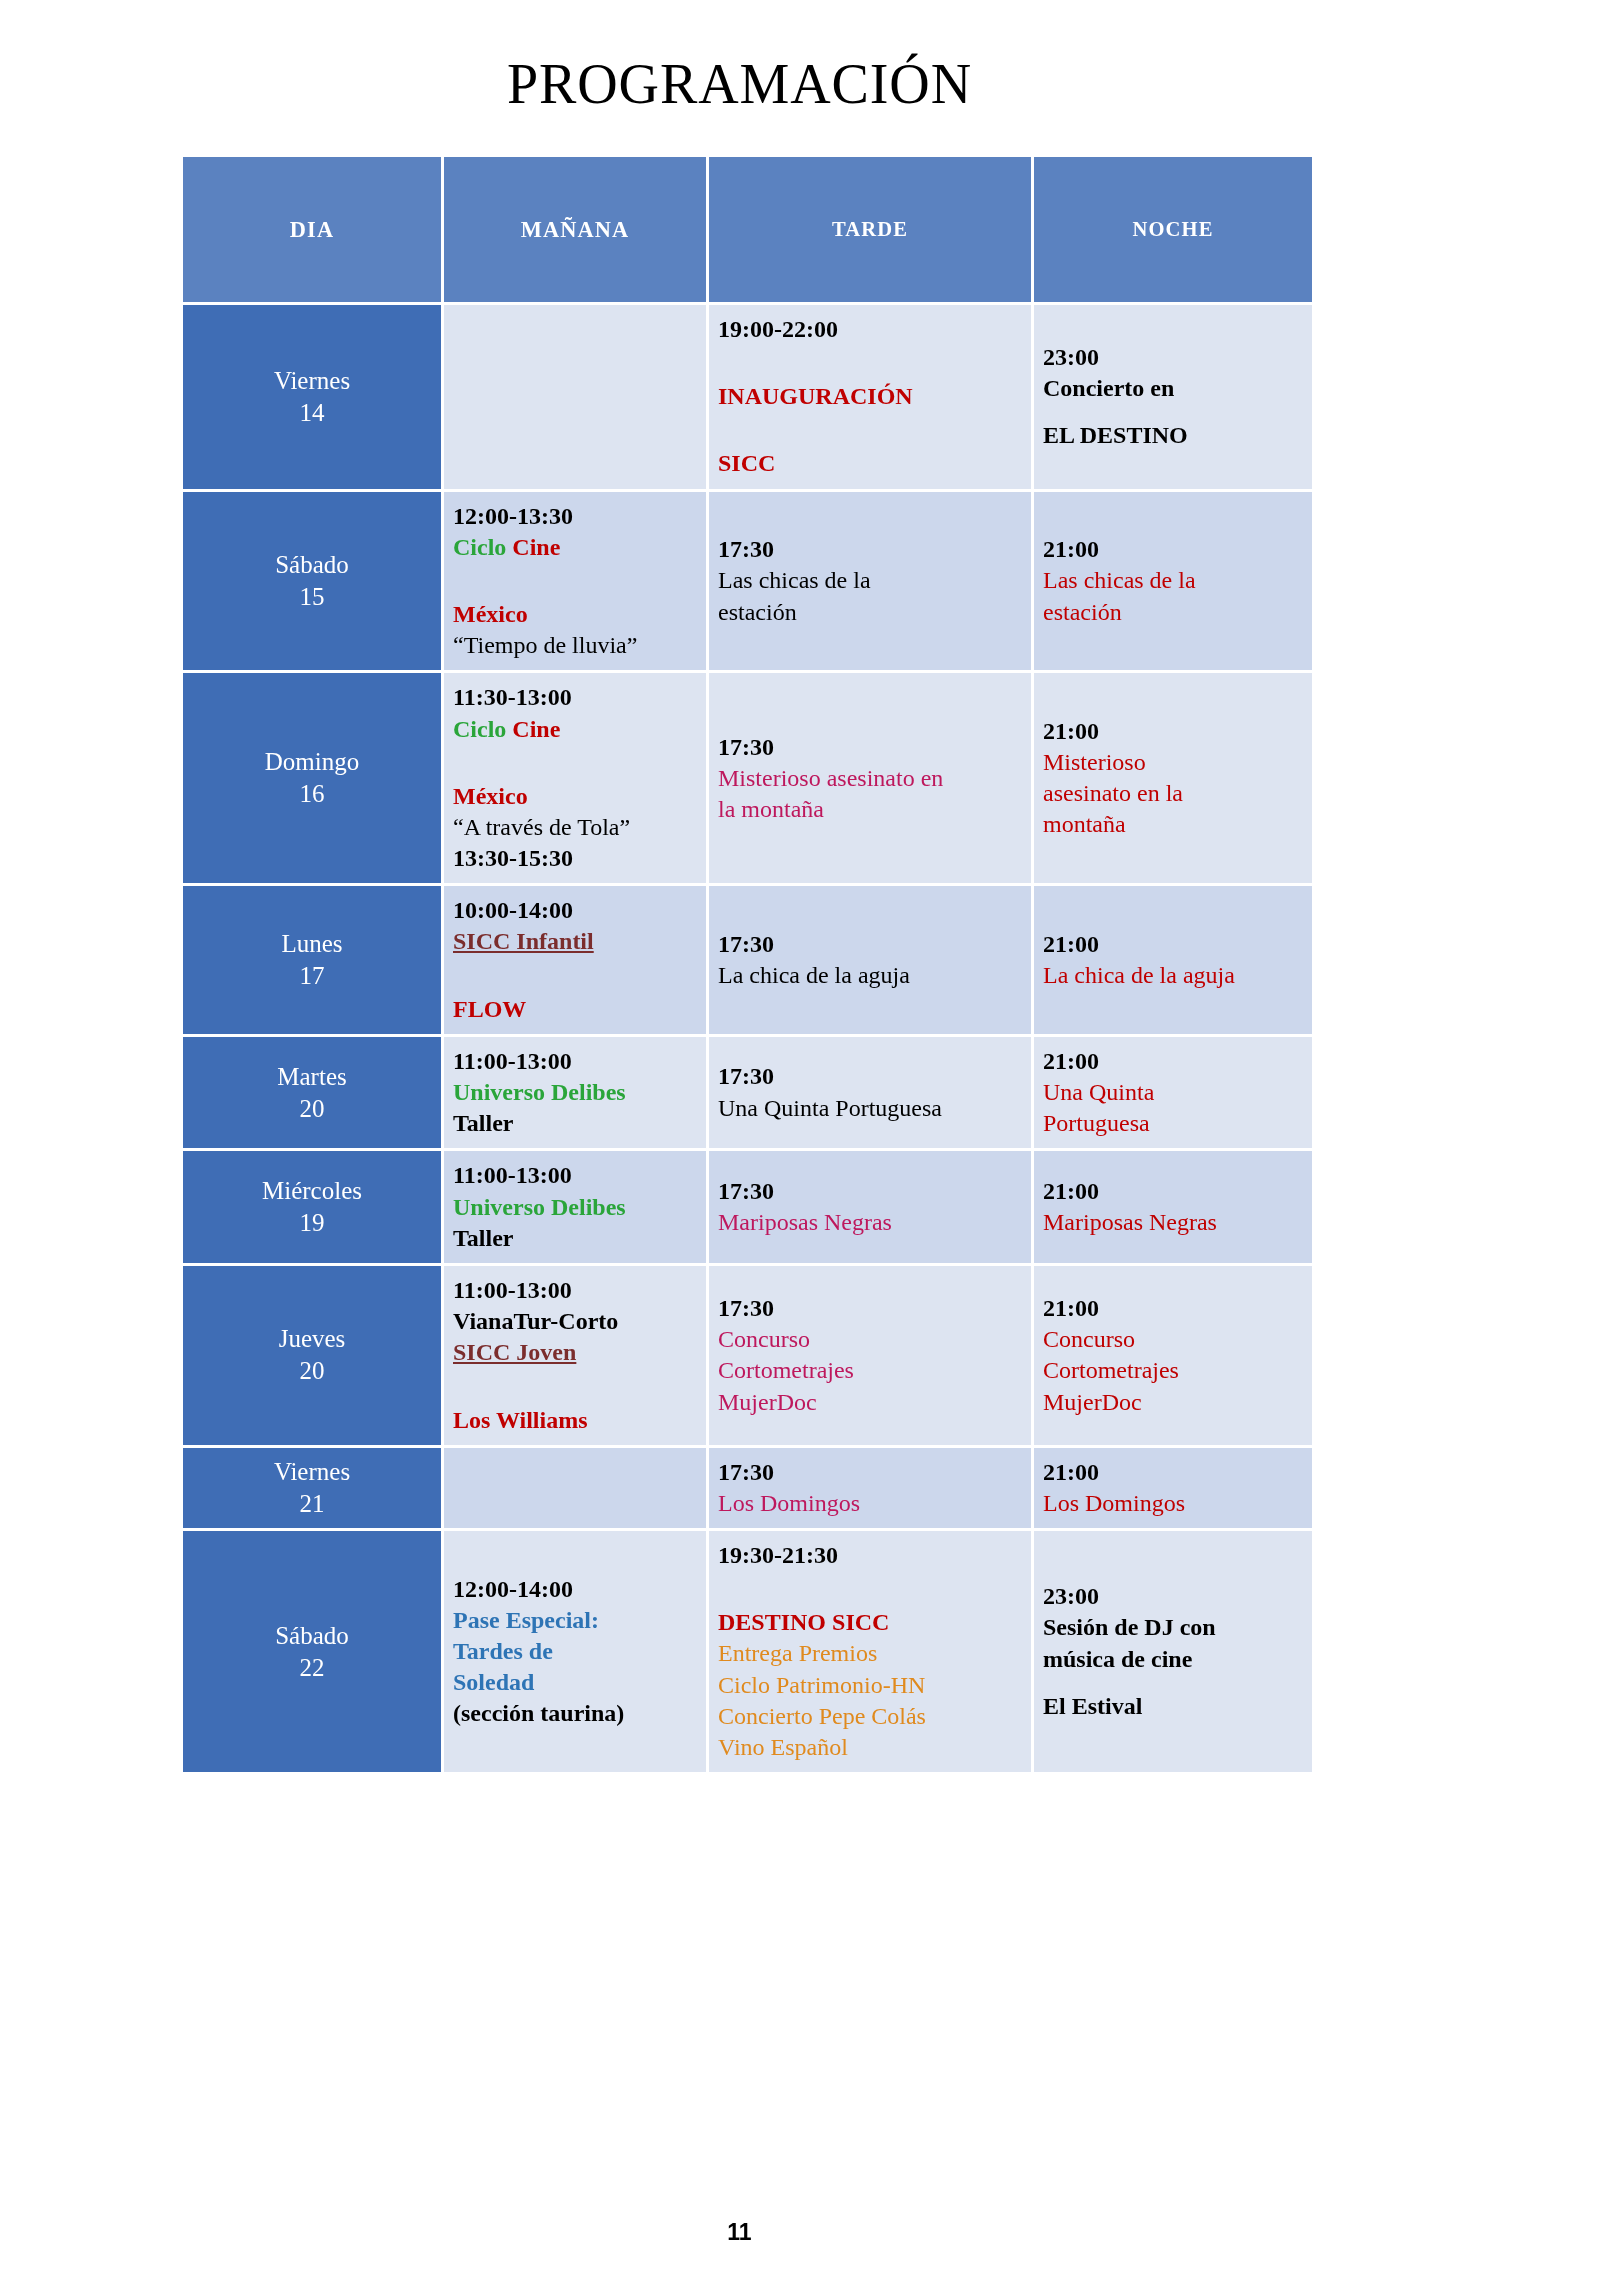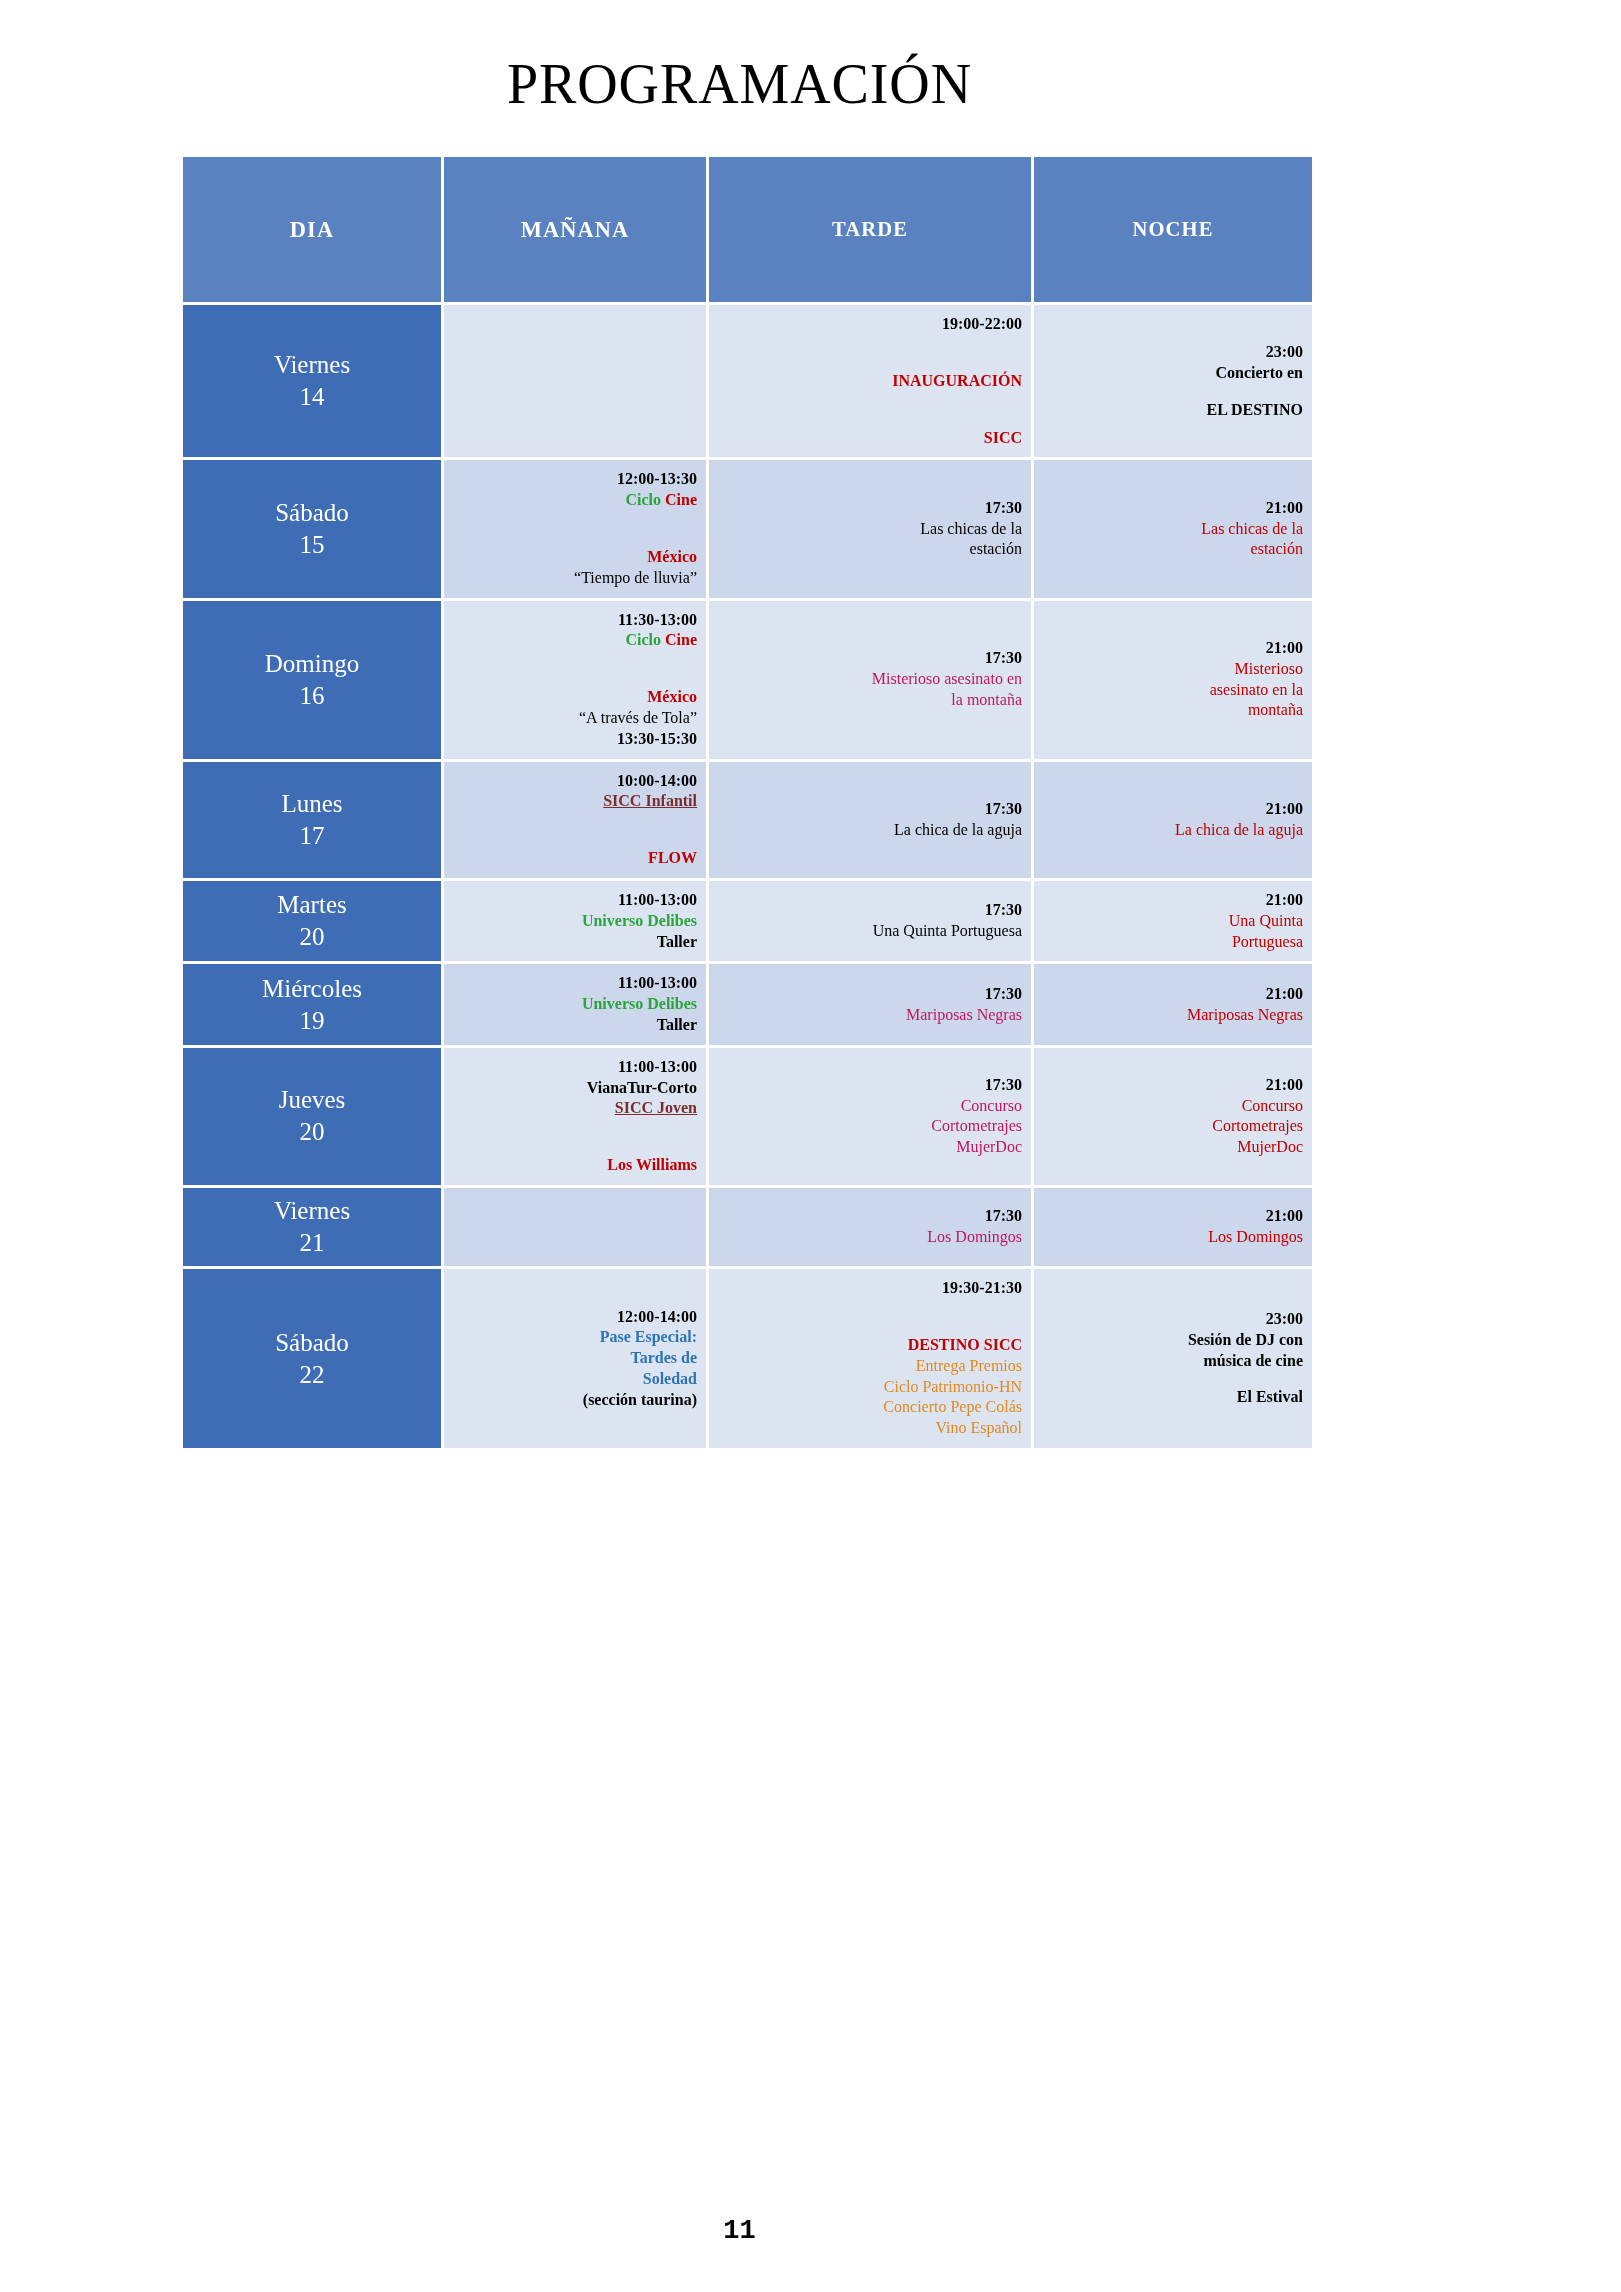--- a/index.html
+++ b/index.html
@@ -65,23 +65,23 @@
     color: #ffffff;
     text-align: center;
     vertical-align: middle;
     font-size: 25px;
     line-height: 1.28;
     padding: 7.2px 5.4px;
     font-family: "Liberation Serif", serif;
   }
   td.cell {
     background: #dde4f1;
-    text-align: right;
+    text-align: left;
     vertical-align: middle;
-    font-size: 16px;
+    font-size: 24px;
     line-height: 1.30;
     padding: 9px 9px;
     font-family: "Liberation Serif", serif;
   }
   td.cell.alt { background: #ccd7ec; }
   td.cell.empty { background: #dde4f1; }
   td.cell.empty.alt { background: #ccd7ec; }
 
   .ln { display: block; }
   .b  { font-weight: bold; }
@@ -93,23 +93,23 @@
   .orange { color: #e08a1e; font-weight: normal; }
   .maroon { color: #7b2d2d; font-weight: bold; text-decoration: underline; }
   .spacer { display: block; height: 16px; }
 
   .page-num {
     position: absolute;
     bottom: 47px;
     left: 0;
     right: 0;
     text-align: center;
-    font-size: 27px;
+    font-size: 23px;
     font-weight: bold;
-    font-family: Liberation Mono, monospace;
+    font-family: Liberation Sans, sans-serif;
   }
 </style>
 </head>
 <body>
 
 <div class="page">
 
   <h1 class="doc-title">PROGRAMACIÓN</h1>
 
   <div class="table-wrap">

